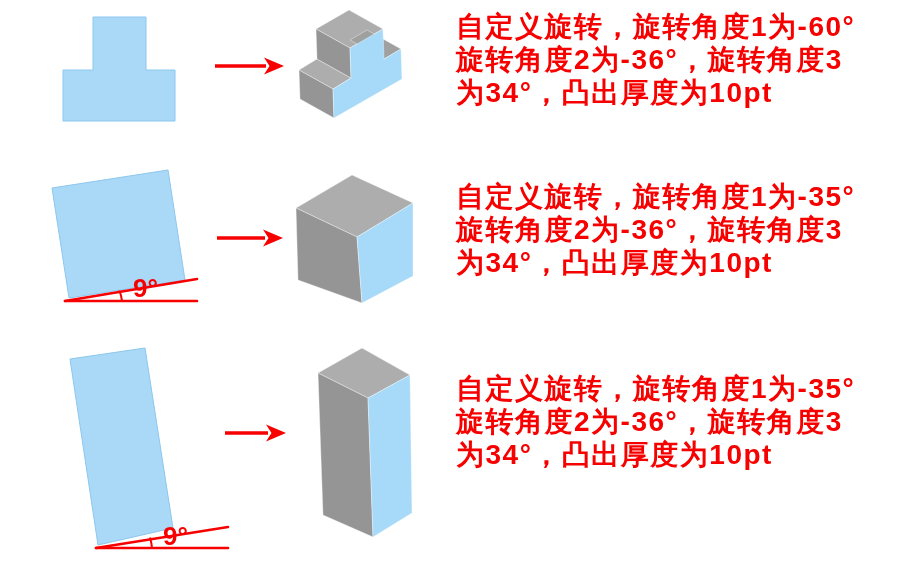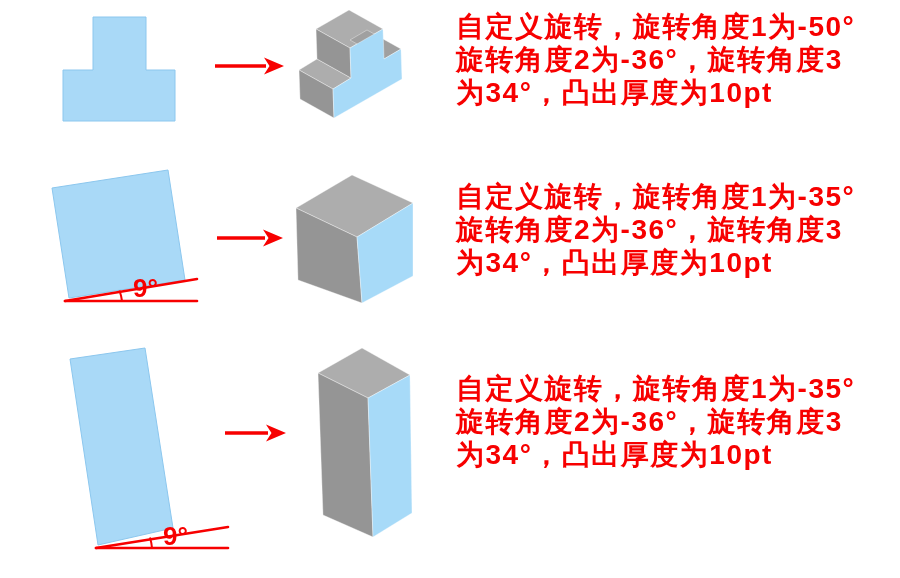--- a/index.html
+++ b/index.html
@@ -74,21 +74,21 @@
 
       <g>
         <polygon class="face" points="362,348 410,375 368,398 318,373" fill="#adadad"></polygon>
         <polygon class="face" points="318,373 368,398 373,537 323,515" fill="#959595"></polygon>
         <polygon class="face" points="368,398 410,375 412,513 373,537" fill="#a7daf8"></polygon>
       </g>
     </g>
   </svg>
 
   <div class="caption" style="top:10px;">
-    <div>自定义旋转，旋转角度1为-50°</div>
+    <div>自定义旋转，旋转角度1为-60°</div>
     <div>旋转角度2为-36°，旋转角度3</div>
     <div>为34°，凸出厚度为10pt</div>
   </div>
 
   <div class="caption" style="top:180px;">
     <div>自定义旋转，旋转角度1为-35°</div>
     <div>旋转角度2为-36°，旋转角度3</div>
     <div>为34°，凸出厚度为10pt</div>
   </div>
 

